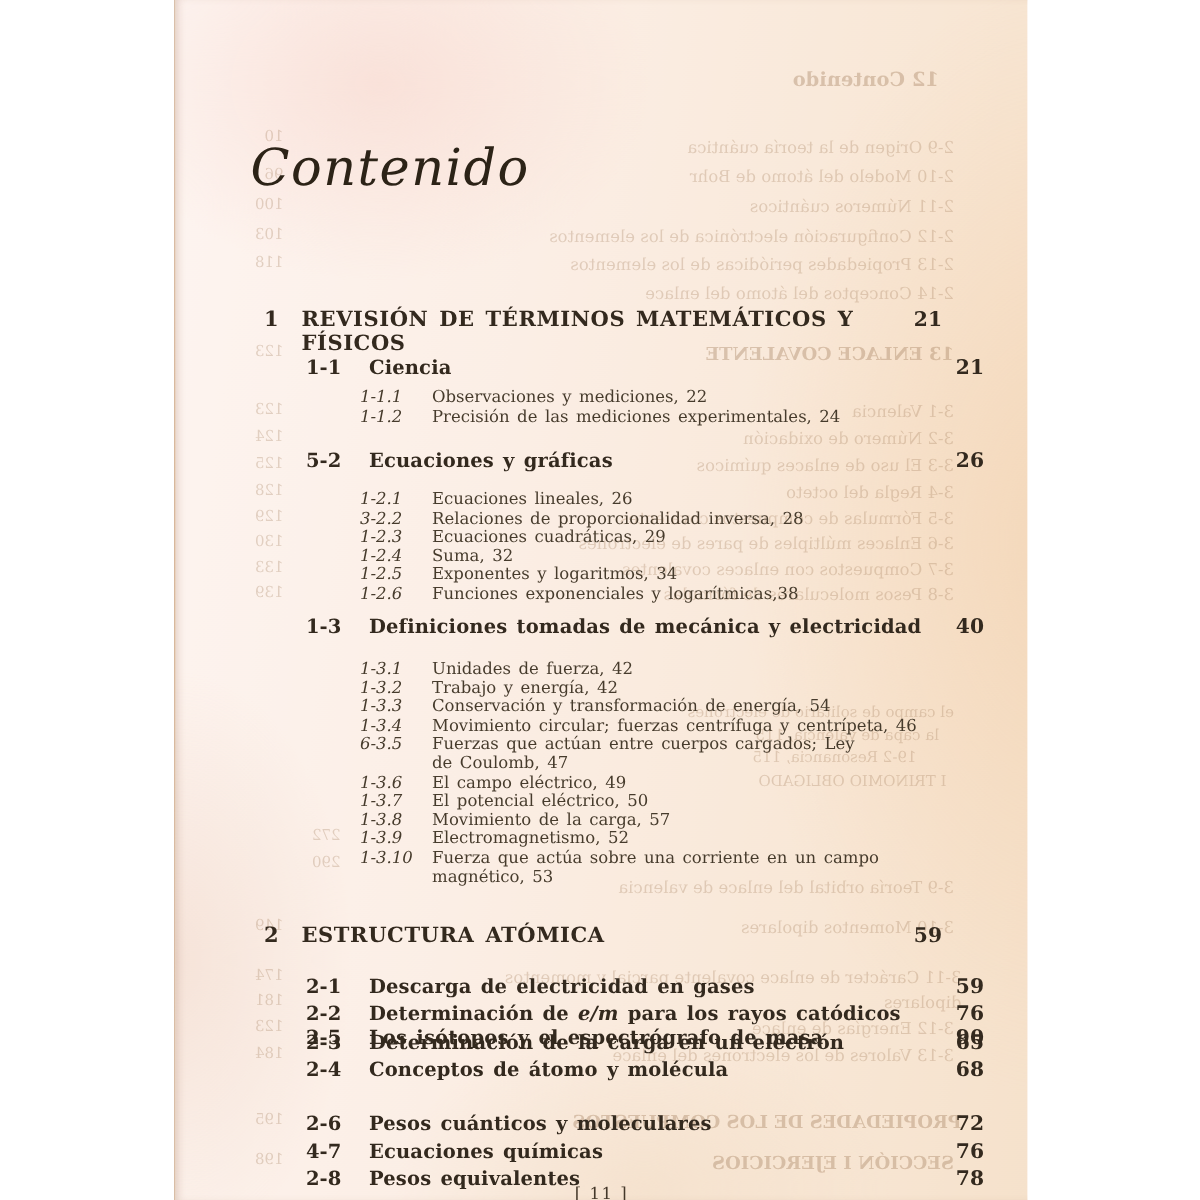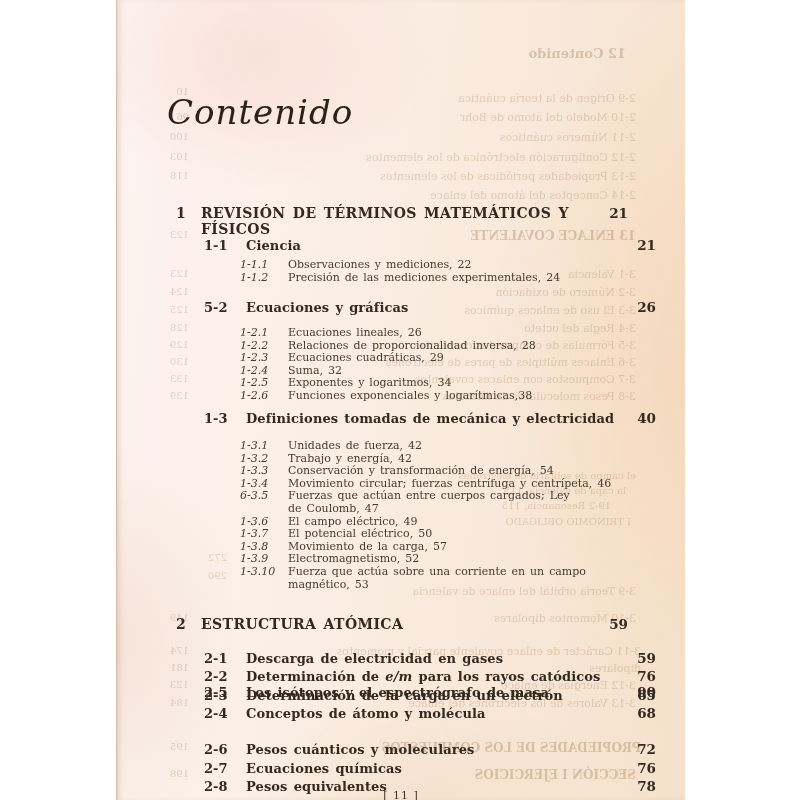--- a/index.html
+++ b/index.html
@@ -140,21 +140,21 @@
         <span class="stitle">Ecuaciones y gráficas</span>
         <span class="pg">26</span>
       </div>
 
       <div class="subblock" style="top:327px">
         <div class="sub">
           <span class="snum">1-2.1</span>
           <div class="stxt">Ecuaciones lineales, 26</div>
         </div>
         <div class="sub">
-          <span class="snum">1-2.2</span>
+          <span class="snum">3-2.2</span>
           <div class="stxt">Relaciones de proporcionalidad inversa, 28</div>
         </div>
         <div class="sub">
           <span class="snum">1-2.3</span>
           <div class="stxt">Ecuaciones cuadráticas, 29</div>
         </div>
         <div class="sub">
           <span class="snum">1-2.4</span>
           <div class="stxt">Suma, 32</div>
         </div>
@@ -253,21 +253,21 @@
         <span class="snum2">2-5</span>
         <span class="stitle">Los isótopos y el espectrógrafo de masa</span>
         <span class="pg">90</span>
       </div>
       <div class="row section" style="top:741px">
         <span class="snum2">2-6</span>
         <span class="stitle">Pesos cuánticos y moleculares</span>
         <span class="pg">72</span>
       </div>
       <div class="row section" style="top:760px">
-        <span class="snum2">2-7</span>
+        <span class="snum2">4-7</span>
         <span class="stitle">Ecuaciones químicas</span>
         <span class="pg">76</span>
       </div>
       <div class="row section" style="top:778px">
         <span class="snum2">2-8</span>
         <span class="stitle">Pesos equivalentes</span>
         <span class="pg">78</span>
       </div>
 
       <div class="footer">[ 11 ]</div>

